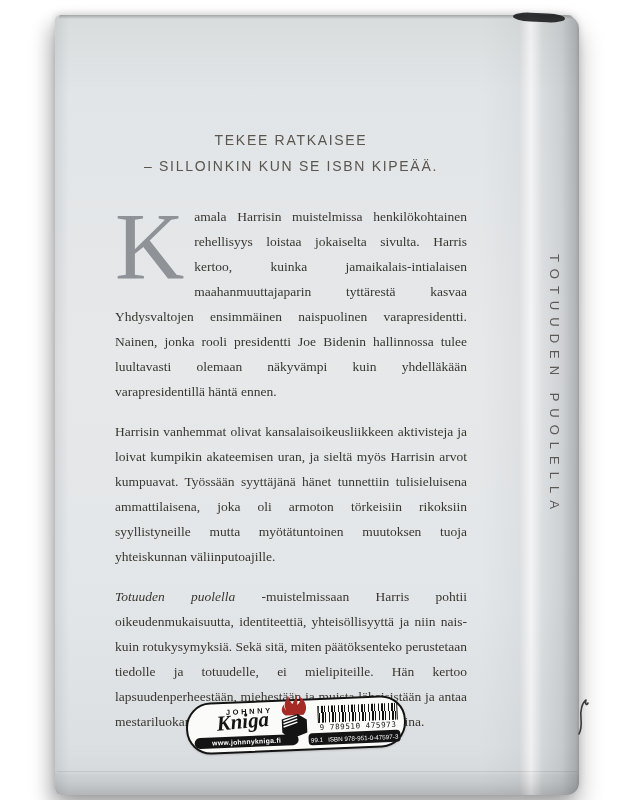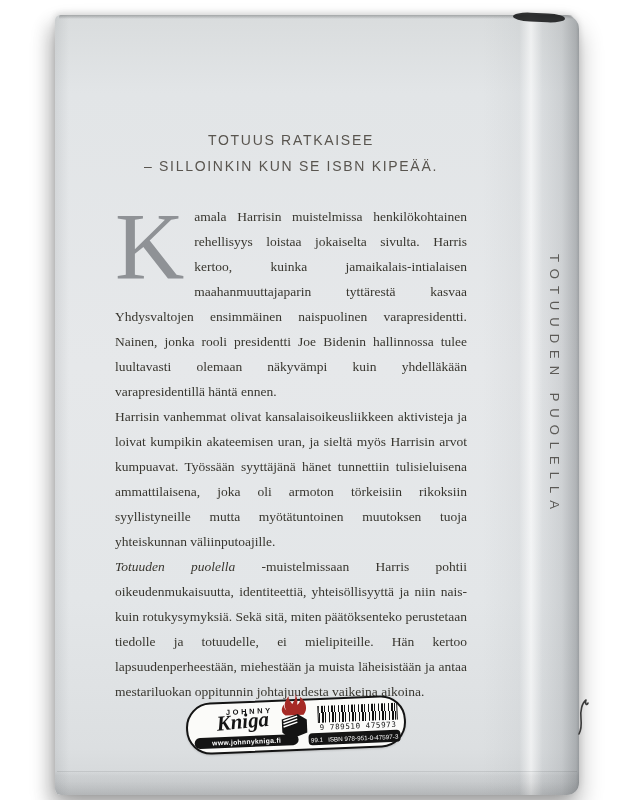--- a/index.html
+++ b/index.html
@@ -74,21 +74,21 @@
     margin-top:112px;text-align:center;color:#59554f;
     font-size:14px;letter-spacing:1.7px;line-height:26px;
     white-space:nowrap;
   }
   .para{
     font-family:"Liberation Serif",serif;
     font-size:13.5px;line-height:25px;text-align:justify;
     margin:0;
   }
   .para-first{margin-top:25px;}
-  .para + .para{}
+  .para + .para{margin-top:15px;}
   .dropcap{
     float:left;
     font-family:"Liberation Serif",serif;
     font-size:96px;line-height:77px;height:77px;
     margin:4px 10px 0 0;color:#8f9296;
   }
   .book-title-ital{font-style:italic;}
   
   .pill{
     position:absolute;left:131px;top:684px;width:216px;height:48px;
@@ -148,21 +148,21 @@
     <div class="bottom-fold"></div>
 
     <div class="spine-title">TOTUUDEN PUOLELLA</div>
 
     <svg class="spine-mark" viewBox="0 0 16 40">
       <path d="M11 3 C7 6 5 14 6 22 C6.6 28 6 33 4 37 M11 3 C9.5 7 12 9 13 6" fill="none" stroke="#3a3a3a" stroke-width="1.6" stroke-linecap="round"></path>
     </svg>
 
     <div class="content">
       <div class="headline">
-        <div>TOTUUS RATKAISEE</div>
+        <div>TEKEE RATKAISEE</div>
         <div>– SILLOINKIN KUN SE ISBN KIPEÄÄ.</div>
       </div>
 
       <p class="para para-first"><span class="dropcap">K</span><span>amala Harrisin muistelmissa henkilökohtainen rehellisyys loistaa jokaiselta sivulta. Harris kertoo, kuinka jamaikalais-intialaisen maahanmuuttajaparin tyttärestä kasvaa Yhdysvaltojen ensimmäinen naispuolinen varapresidentti. Nainen, jonka rooli presidentti Joe Bidenin hallinnossa tulee luultavasti olemaan näkyvämpi kuin yhdelläkään varapresidentillä häntä ennen.</span></p>
 
       <p class="para">Harrisin vanhemmat olivat kansalaisoikeusliikkeen aktivisteja ja loivat kumpikin akateemisen uran, ja sieltä myös Harrisin arvot kumpuavat. Työssään syyttäjänä hänet tunnettiin tulisieluisena ammattilaisena, joka oli armoton törkeisiin rikoksiin syyllistyneille mutta myötätuntoinen muutoksen tuoja yhteiskunnan väliinputoajille.</p>
 
       <p class="para"><span class="book-title-ital">Totuuden puolella</span><span> -muistelmissaan Harris pohtii oikeudenmukaisuutta, identiteettiä, yhteisöllisyyttä ja niin nais- kuin rotukysymyksiä. Sekä sitä, miten päätöksenteko perustetaan tiedolle ja totuudelle, ei mielipiteille. Hän kertoo lapsuudenperheestään, miehestään ja muista läheisistään ja antaa mestariluokan oppitunnin johtajuudesta vaikeina aikoina.</span></p>
     </div>
 

